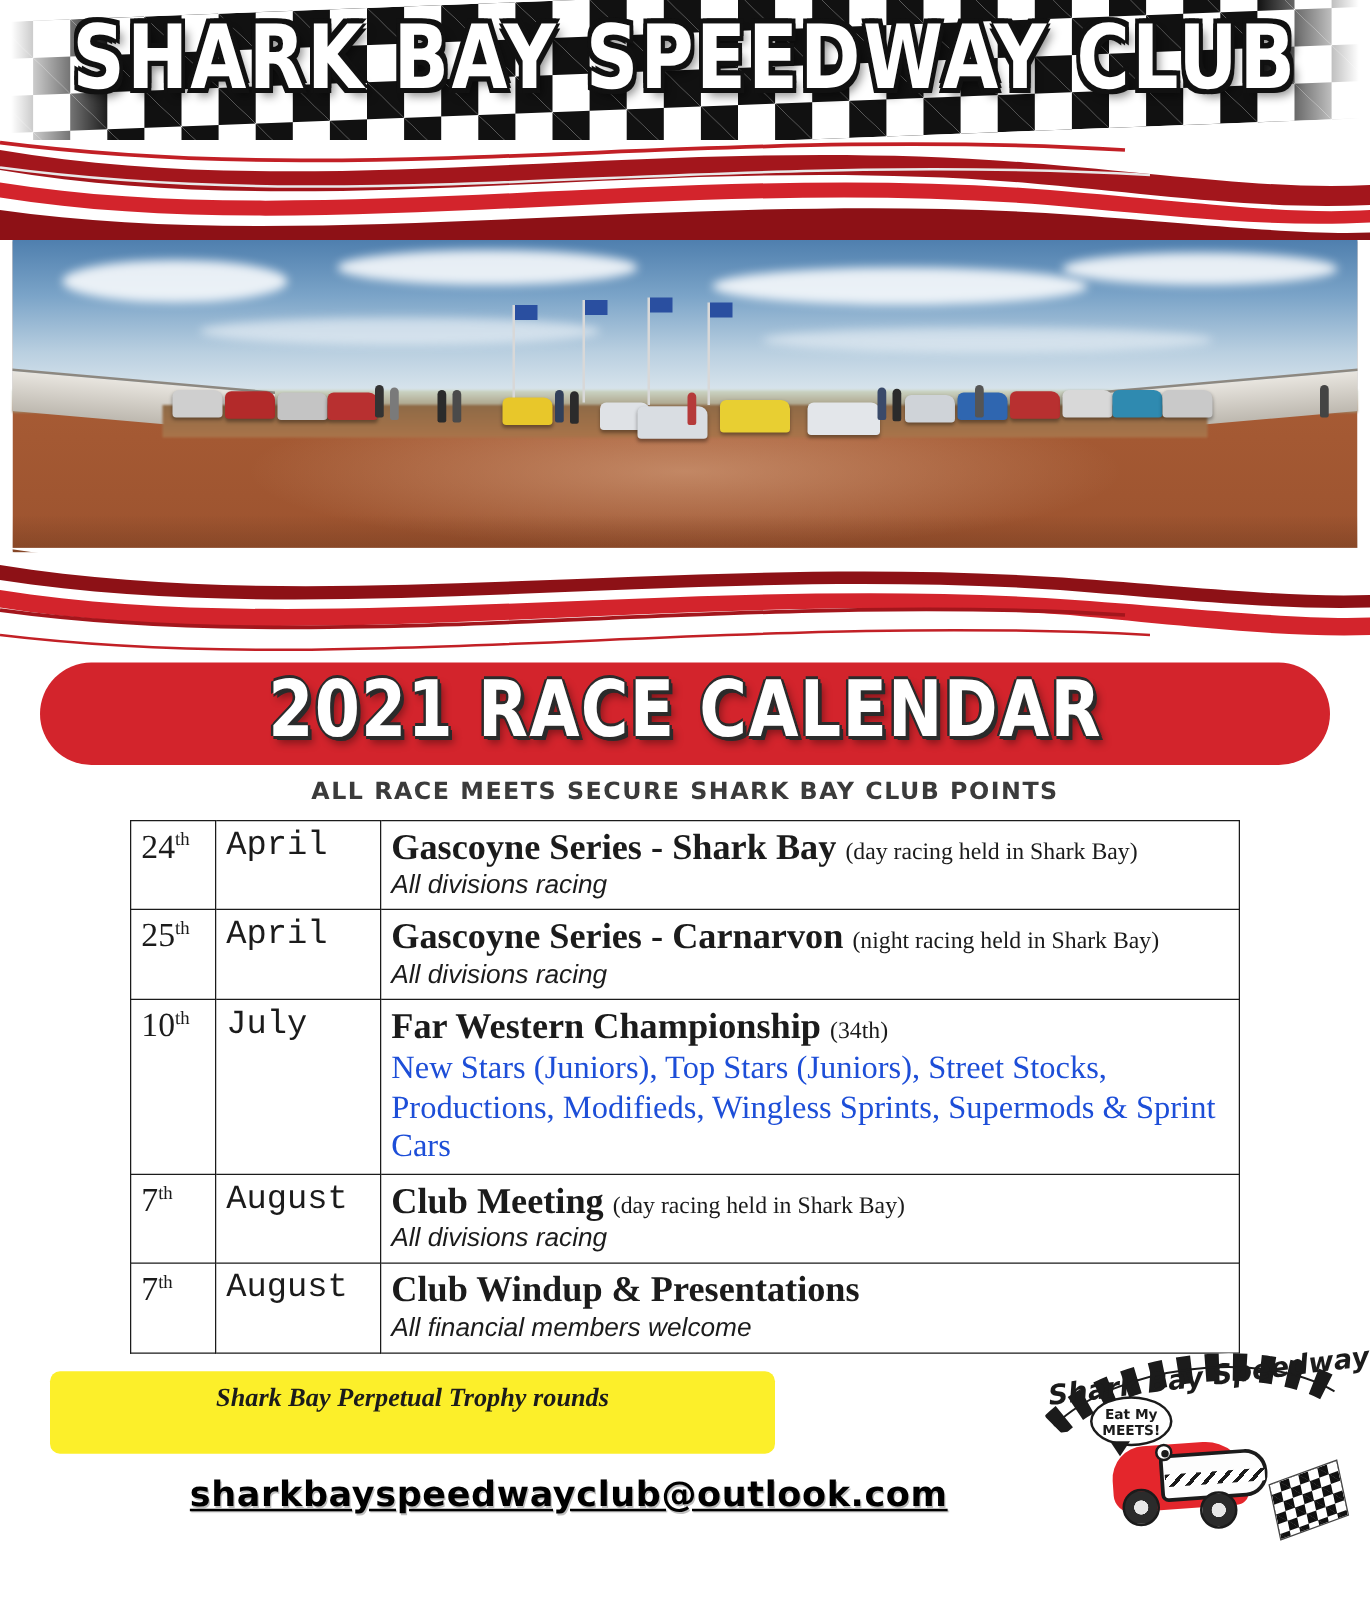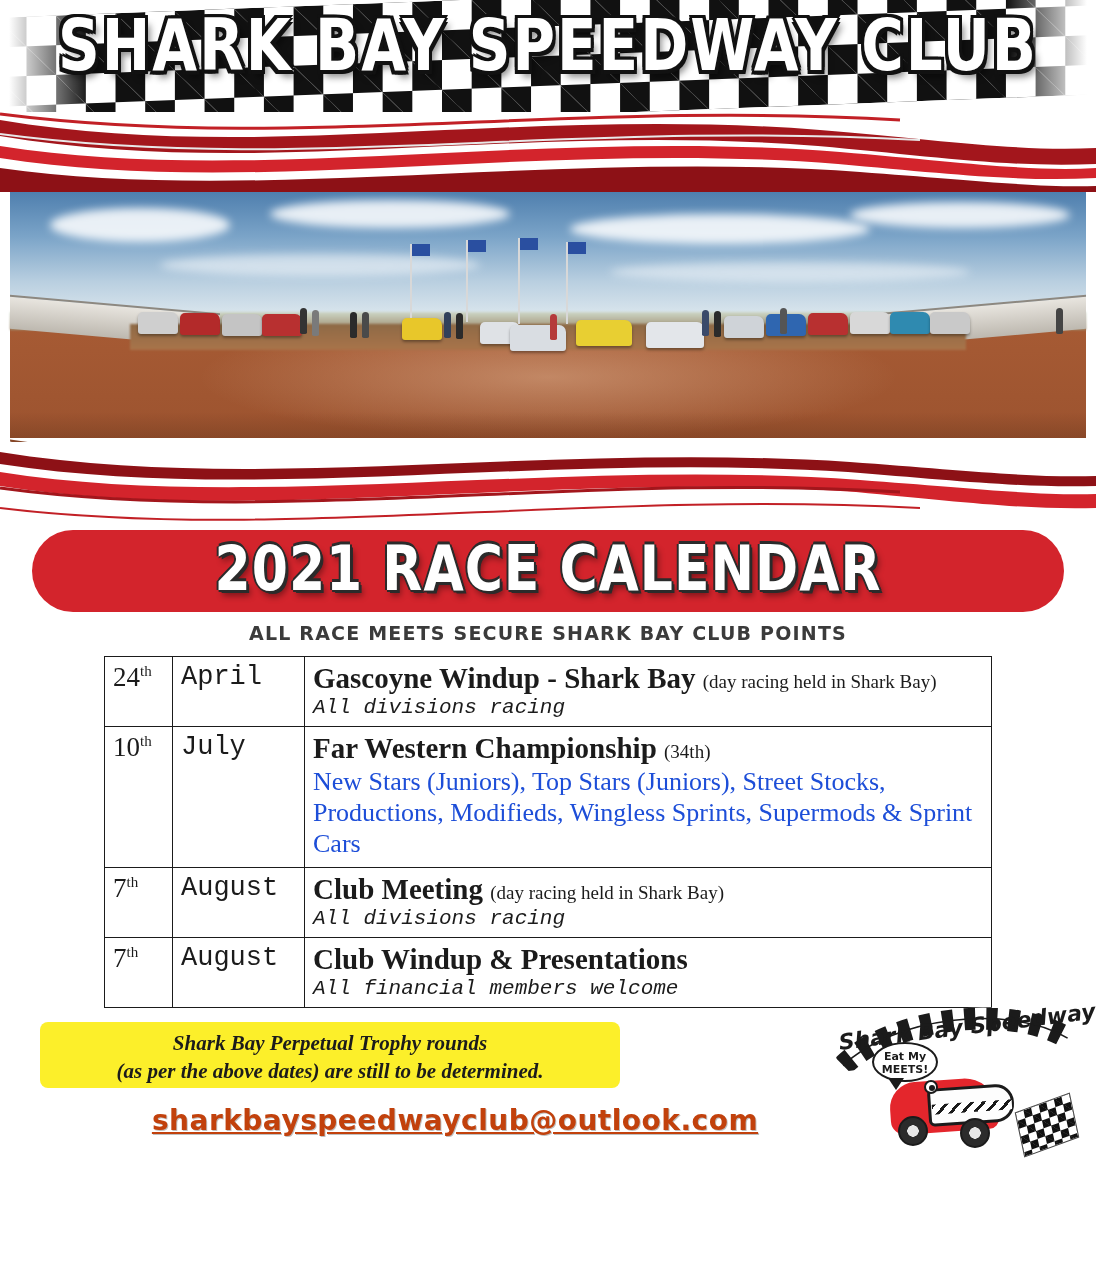--- a/index.html
+++ b/index.html
@@ -216,21 +216,21 @@
     font-size: 29px;
     color: #1b1b1b;
     line-height: 1.12;
   }
   .ev-paren {
     font-weight: normal;
     font-size: 19px;
     text-align: center;
   }
   .ev-sub {
-    font-family: Liberation Mono, monospace;
+    font-family: Liberation Sans, sans-serif;
     font-style: italic;
     font-size: 21px;
     color: #1b1b1b;
     margin-top: 2px;
   }
   .ev-divs {
     font-family: "Liberation Serif", serif;
     font-size: 26px;
     color: #1d4ed8;
     line-height: 1.2;
@@ -260,21 +260,21 @@
   }
   .email {
     position: absolute;
     left: 60px; top: 96px;
     width: 790px;
     text-align: center;
     font-family: "DejaVu Sans", sans-serif;
     font-weight: bold;
     font-size: 28px;
     letter-spacing: 0.5px;
-    color: #c2410c;
+    color: #000000;
     text-decoration: underline;
     text-shadow: 1px 1px 0 rgba(0,0,0,.25);
   }
 
   
   .mascot {
     position: absolute;
     right: 18px; top: -10px;
     width: 250px; height: 168px;
   }
@@ -475,21 +475,33 @@
 <table class="cal-table">
   <tbody>
     <tr>
       <td class="col-day">
         <div class="day"><span>24</span><sup>th</sup></div>
       </td>
       <td class="col-month">
         <div class="month">April</div>
       </td>
       <td>
-        <div class="ev-main"><span>Gascoyne Windup - Shark Bay</span> <span class="ev-paren">(day racing held in Shark Bay)</span></div>
+        <div class="ev-main"><span>Gascoyne Series - Shark Bay</span> <span class="ev-paren">(day racing held in Shark Bay)</span></div>
+        <div class="ev-sub">All divisions racing</div>
+      </td>
+    </tr>
+    <tr>
+      <td class="col-day">
+        <div class="day"><span>25</span><sup>th</sup></div>
+      </td>
+      <td class="col-month">
+        <div class="month">April</div>
+      </td>
+      <td>
+        <div class="ev-main"><span>Gascoyne Series - Carnarvon</span> <span class="ev-paren">(night racing held in Shark Bay)</span></div>
         <div class="ev-sub">All divisions racing</div>
       </td>
     </tr>
     <tr>
       <td class="col-day">
         <div class="day"><span>10</span><sup>th</sup></div>
       </td>
       <td class="col-month">
         <div class="month">July</div>
       </td>
@@ -521,21 +533,20 @@
         <div class="ev-main"><span>Club Windup &amp; Presentations</span> <span class="ev-paren"></span></div>
         <div class="ev-sub">All financial members welcome</div>
       </td>
     </tr>
   </tbody>
 </table>
 
 <div class="footer">
   <div class="note">
     <div>Shark Bay Perpetual Trophy rounds</div>
-    <div>(as per the above dates) are still to be determined.</div>
   </div>
 
   <a class="email" href="#">sharkbayspeedwayclub@outlook.com</a>
 
   <div class="mascot">
     <div class="mascot-arc">
       <svg width="238" height="52" viewBox="0 0 238 52" aria-hidden="true">
         <path id="arcpath" d="M6,46 C60,4 178,4 232,46" fill="none" stroke="#ffffff" stroke-width="22"></path>
         <path d="M6,46 C60,4 178,4 232,46" fill="none" stroke="#1b1b1b" stroke-width="22" stroke-dasharray="11 11"></path>
         <path d="M6,46 C60,4 178,4 232,46" fill="none" stroke="#1b1b1b" stroke-width="1.5"></path>

